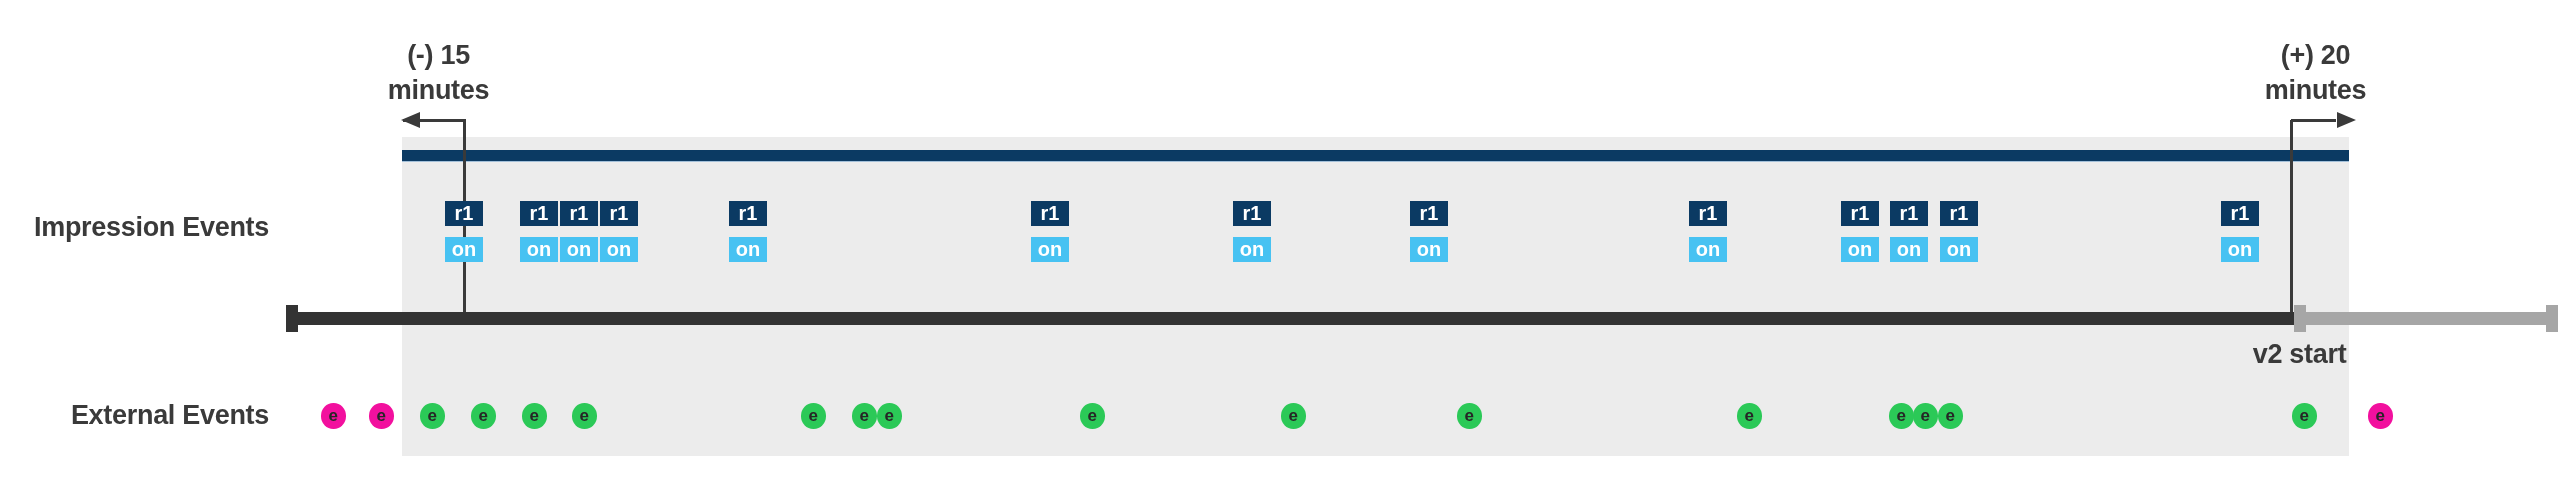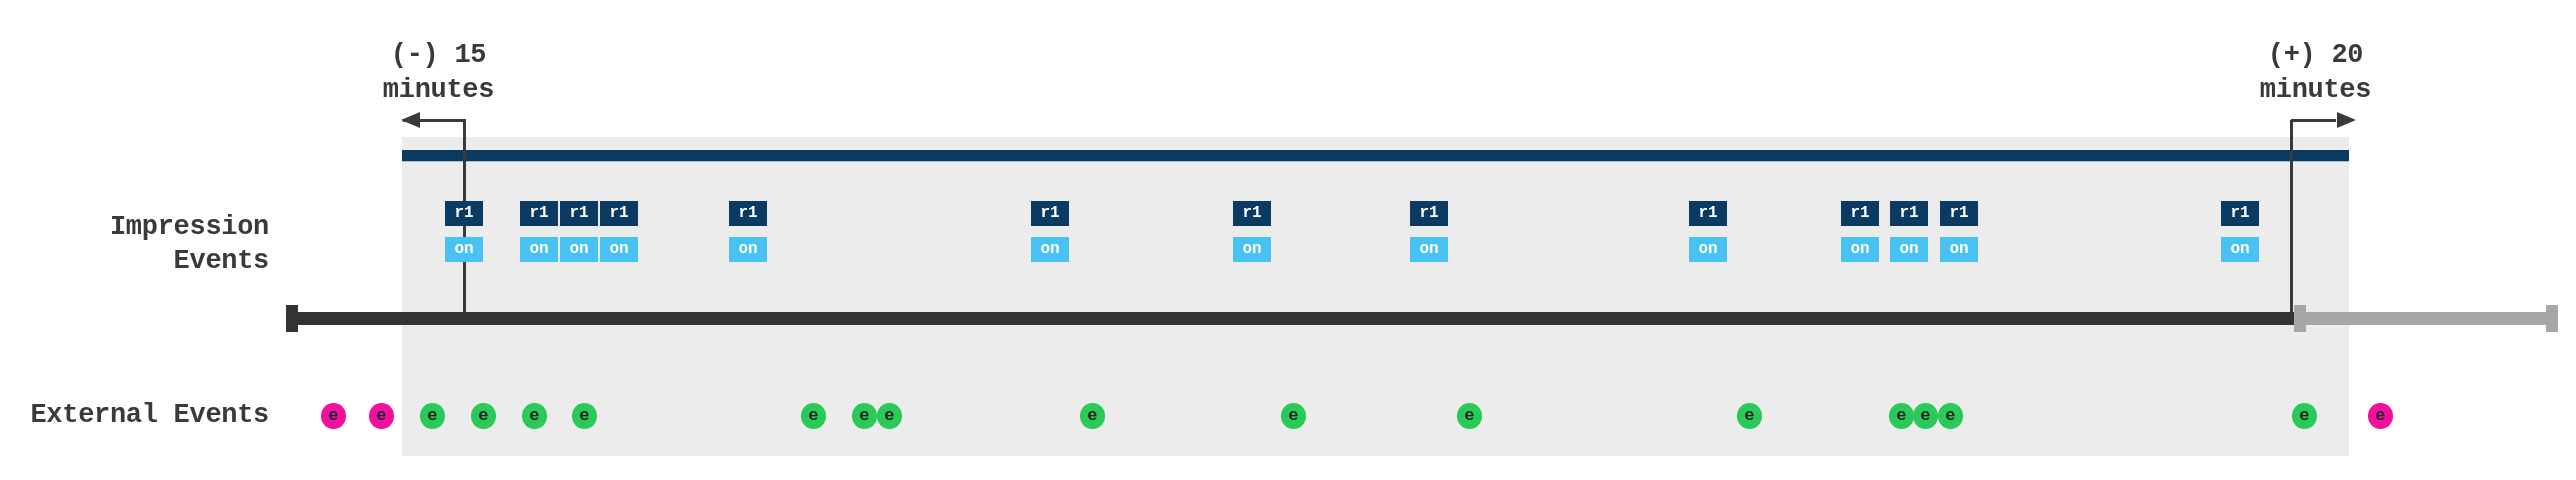--- a/index.html
+++ b/index.html
@@ -1,39 +1,39 @@
 <!DOCTYPE html>
 <html style="font-size:15px"><head>
 <meta charset="utf-8">
 <style>
   html,body{margin:0;padding:0;background:#ffffff;}
   .stage{
     position:relative;width:2576px;height:476px;background:#ffffff;
-    font-family:Liberation Mono, monospace;overflow:hidden;
+    font-family:Liberation Sans, sans-serif;overflow:hidden;
     -webkit-font-smoothing:antialiased;
   }
   .abs{position:absolute;}
   
   .panel{left:402px;top:137px;width:1947px;height:319px;}
   .topbar{left:402px;top:150px;width:1947px;height:11.3px;border-bottom:1.9px solid #a3c0d9;}
   
   .dim-label{width:207px;text-align:center;font-size:27px;font-weight:700;color:#3a3a3a;line-height:35px;letter-spacing:-0.3px;}
   .dim-v{width:2.8px;height:193px;top:120px;background:#3a3a3a;}
   .dim-h{height:2.8px;top:119px;background:#3a3a3a;}
   .arrowhead{width:0;height:0;border-top:8.5px solid transparent;border-bottom:8.5px solid transparent;top:112px;}
   .arrowhead.left{border-right:19px solid #3a3a3a;}
   .arrowhead.right{border-left:19px solid #3a3a3a;}
   
   .tl-bar{top:312px;height:13.2px;}
   .tl-cap{top:305px;width:12.3px;height:27px;}
   .tl-label{width:207px;text-align:center;top:340px;font-size:27px;font-weight:700;color:#3a3a3a;line-height:28px;letter-spacing:-0.3px;}
   
   .row-label{left:14px;width:255px;text-align:right;font-size:27px;font-weight:700;color:#3a3a3a;line-height:34px;letter-spacing:-0.3px;}
   
-  .imp-box{width:38px;height:24.5px;text-align:center;line-height:24.5px;font-size:16px;font-weight:700;color:#ffffff;}
+  .imp-box{width:38px;height:24.5px;text-align:center;line-height:24.5px;font-size:20px;font-weight:700;color:#ffffff;}
   
   .ext-dot{width:24.5px;height:25.5px;border-radius:50%;top:403px;text-align:center;line-height:25.5px;font-size:17px;font-weight:700;color:#262626;}
 </style>
 </head>
 <body>
 
 <div class="stage">
 
   <div class="abs panel" style="background: rgb(236, 236, 236);"></div>
   <div class="abs topbar" style="background: rgb(11, 58, 99);"></div>
@@ -103,15 +103,16 @@
       <div class="abs ext-dot" style="left: 2292px; background: rgb(43, 201, 87);">e</div>
       <div class="abs ext-dot" style="left: 2368px; background: rgb(242, 16, 158);">e</div>
     </div>
 
   <div class="abs tl-bar" style="left: 286px; width: 2008px; background: rgb(51, 51, 51);"></div>
   <div class="abs tl-bar" style="left: 2294px; width: 264px; background: rgb(166, 166, 166);"></div>
   <div class="abs tl-cap" style="left: 286px; background: rgb(51, 51, 51);"></div>
   <div class="abs tl-cap" style="left: 2294px; background: rgb(166, 166, 166);"></div>
   <div class="abs tl-cap" style="left: 2546px; background: rgb(166, 166, 166);"></div>
 
+  <div class="abs tl-label" style="left:2196px;">v2 start</div>
 
 </div>
 
 
 </body></html>

